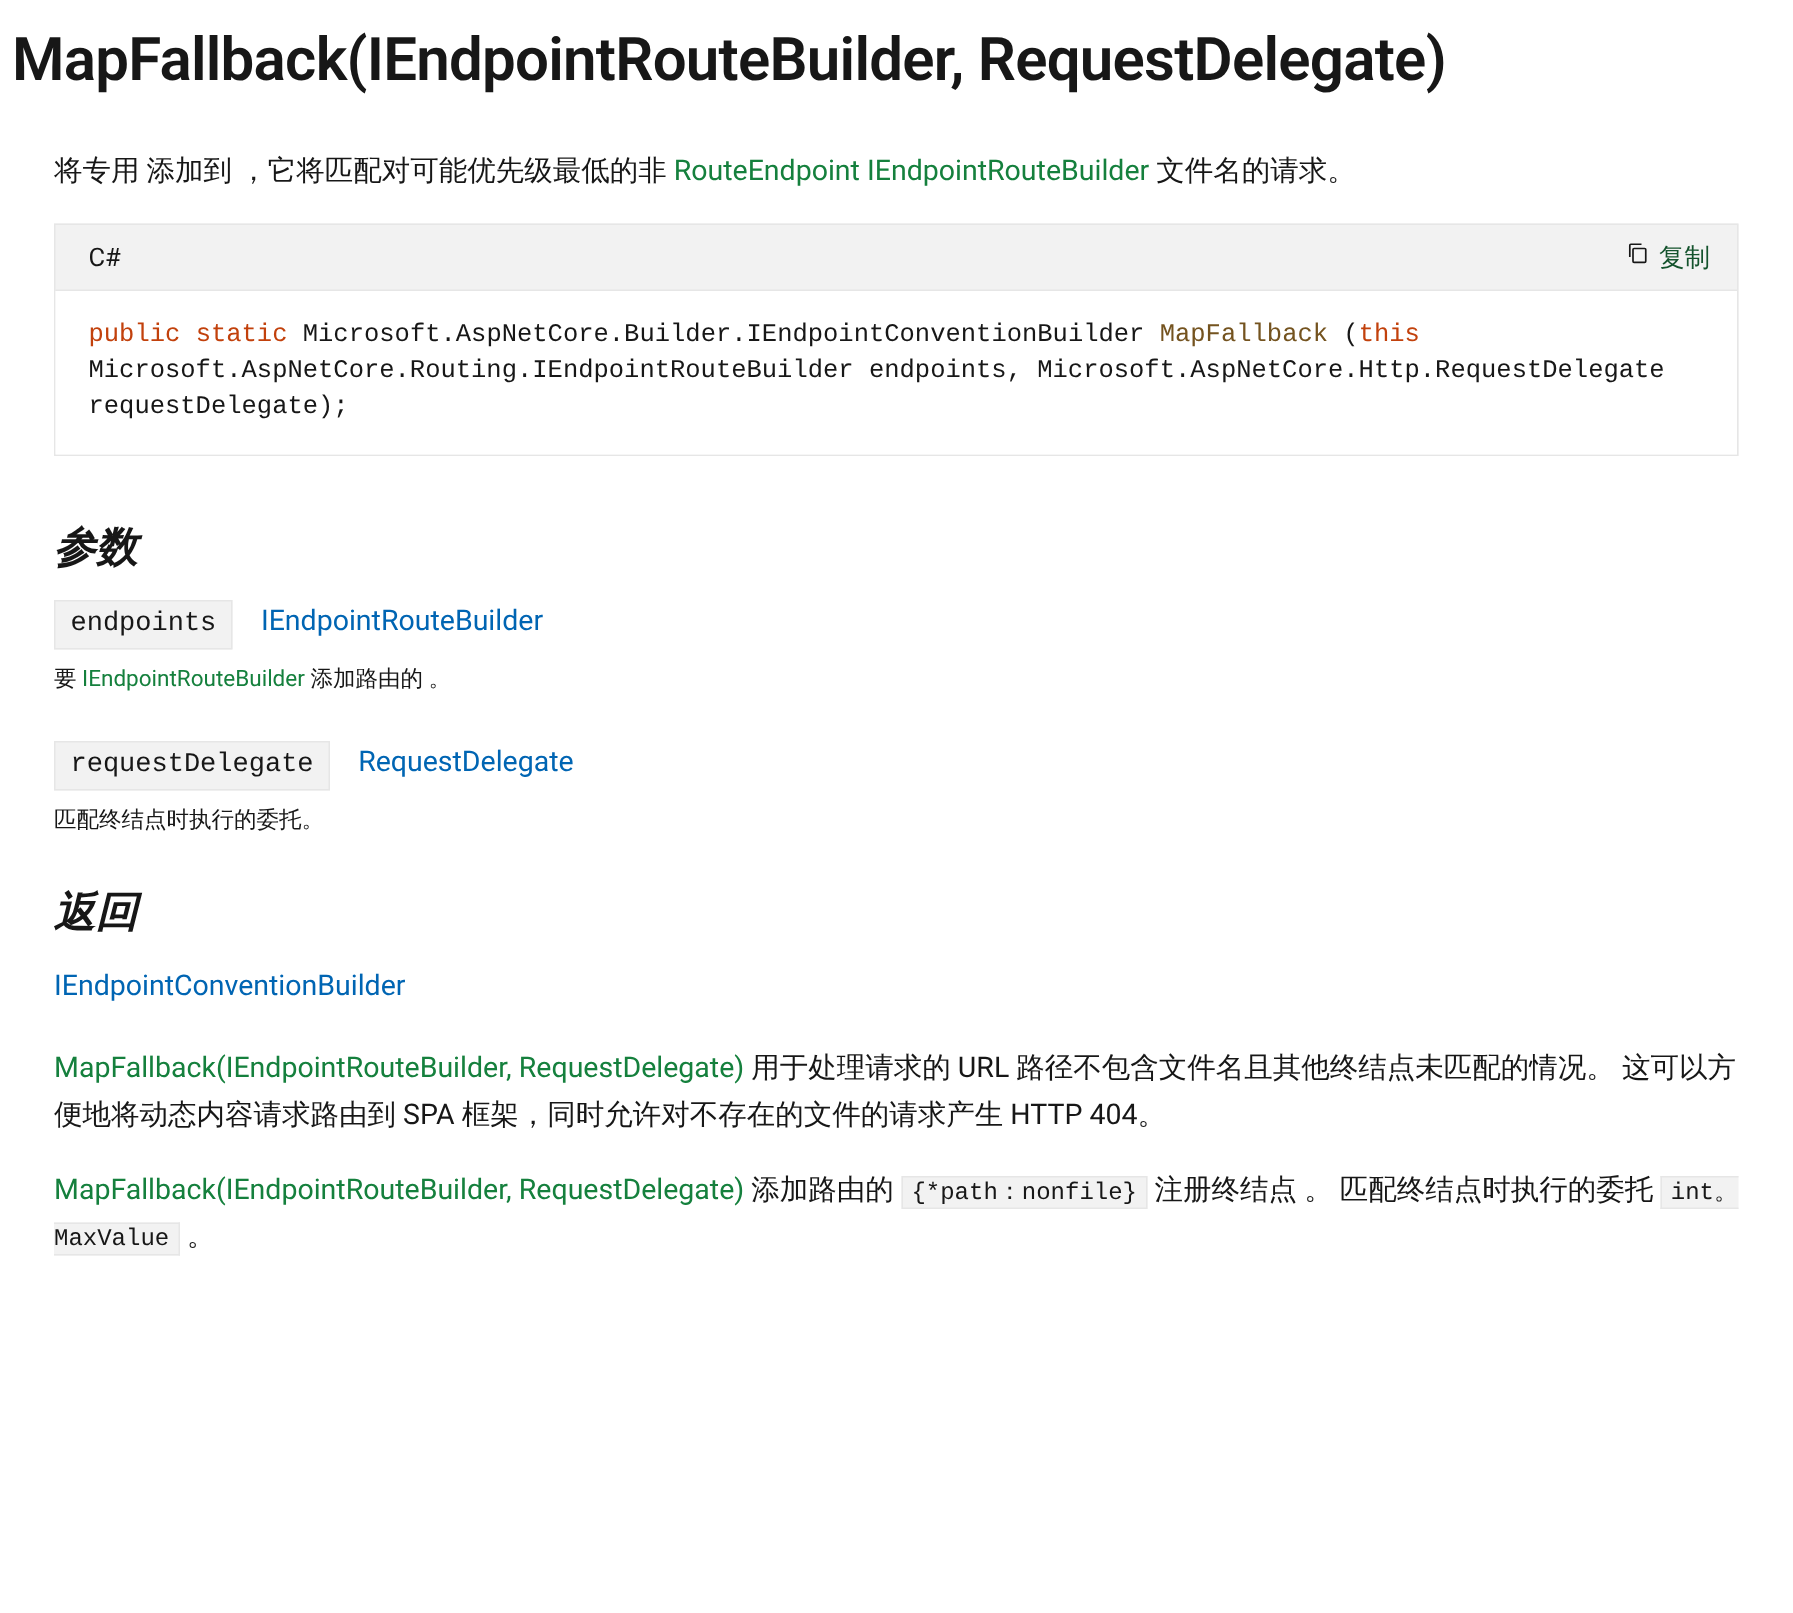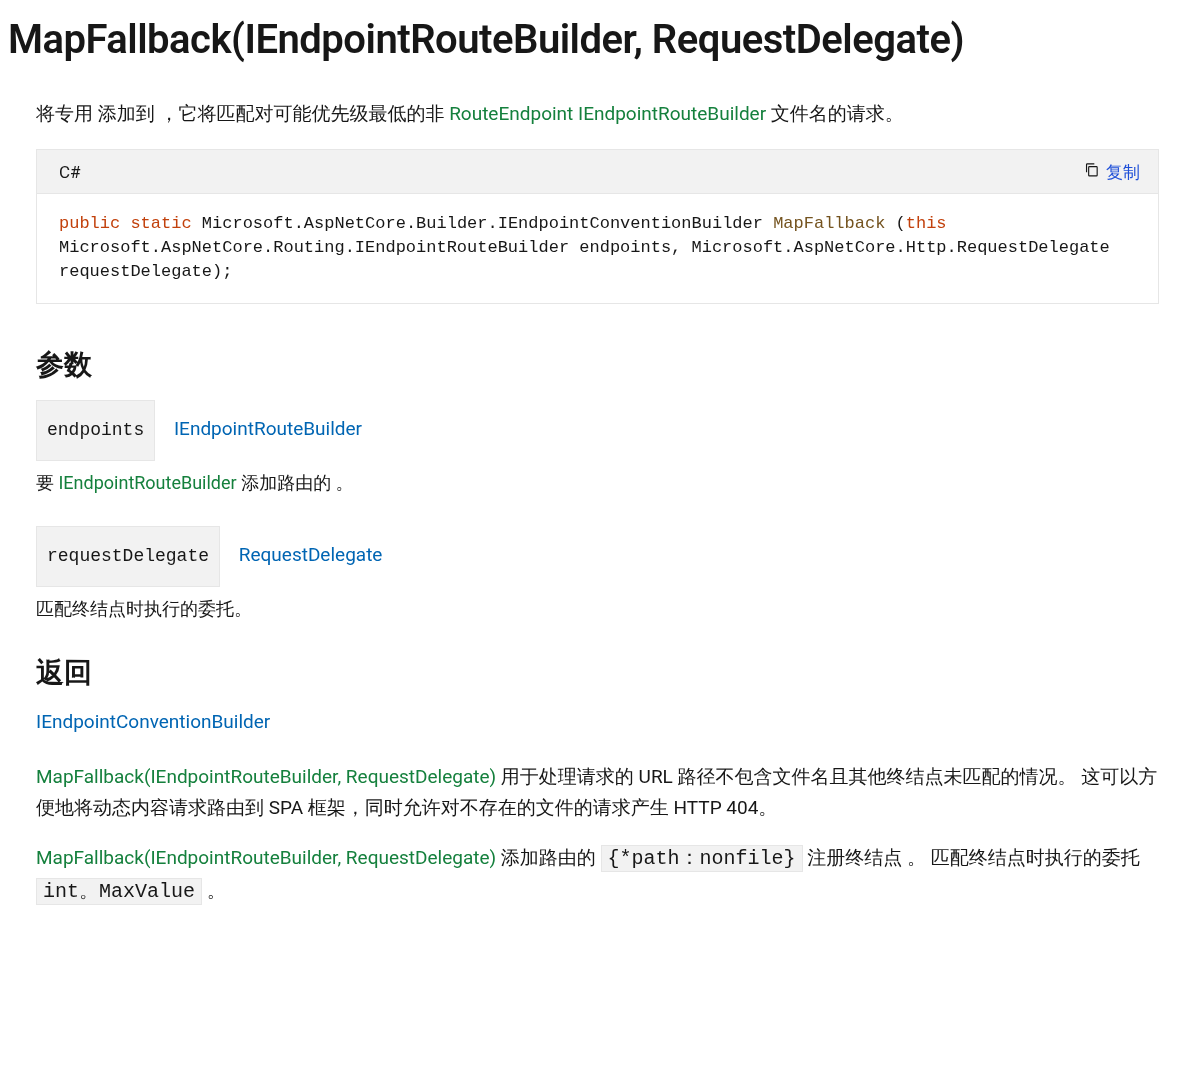--- a/index.html
+++ b/index.html
@@ -33,59 +33,60 @@
       font-size: 17px;
       color: #171717;
       border-bottom: 1px solid #e6e6e6;
     }
     .copy-btn {
       display: flex;
       align-items: center;
       gap: 6px;
       cursor: pointer;
       font-size: 17px;
-      color: #1d4ed8;
+      color: #14532d;
       justify-content: flex-end;
     }
     .copy-btn svg { width: 17px; height: 17px; }
     pre {
       background: #fff;
       padding: 18px 22px 20px 22px;
       font-family: Consolas, "Courier New", monospace;
       font-size: 17px;
       line-height: 1.4;
       white-space: pre-wrap;
       word-break: break-word;
     }
     .kw { color: #c2410c; }
     .method { color: #74531f; text-align: right; }
     h2 {
       font-size: 28px;
       font-weight: 700;
       margin-top: 28px;
       margin-bottom: 14px;
+      font-style: italic;
     }
     .param-name {
       display: inline-block;
       background: #f2f2f2;
       border: 1px solid #e6e6e6;
       font-family: Consolas, "Courier New", monospace;
       font-size: 18px;
-      padding: 16px 10px;
+      padding: 2px 10px;
       margin-right: 14px;
     }
     .param-line { margin-bottom: 8px; font-size: 19px; }
     .param-type { color: #0065b3; font-size: 19px; }
-    .param-desc { font-size: 18px; margin-bottom: 30px; }
+    .param-desc { font-size: 15px; margin-bottom: 30px; }
     .returns-link { display: block; font-size: 19px; color: #0065b3; margin-bottom: 18px; }
     code.inline {
       background: #f2f2f2;
       border: 1px solid #e6e6e6;
       font-family: Consolas, "Courier New", monospace;
-      font-size: 20px;
+      font-size: 16px;
       padding: 1px 6px;
     }
     .remarks p { margin-bottom: 18px; line-height: 1.65; }
     .remarks { margin-top: 24px; }
   </style>
 </head>
 <body>
 
 <h1>MapFallback(IEndpointRouteBuilder, RequestDelegate)</h1>
 

